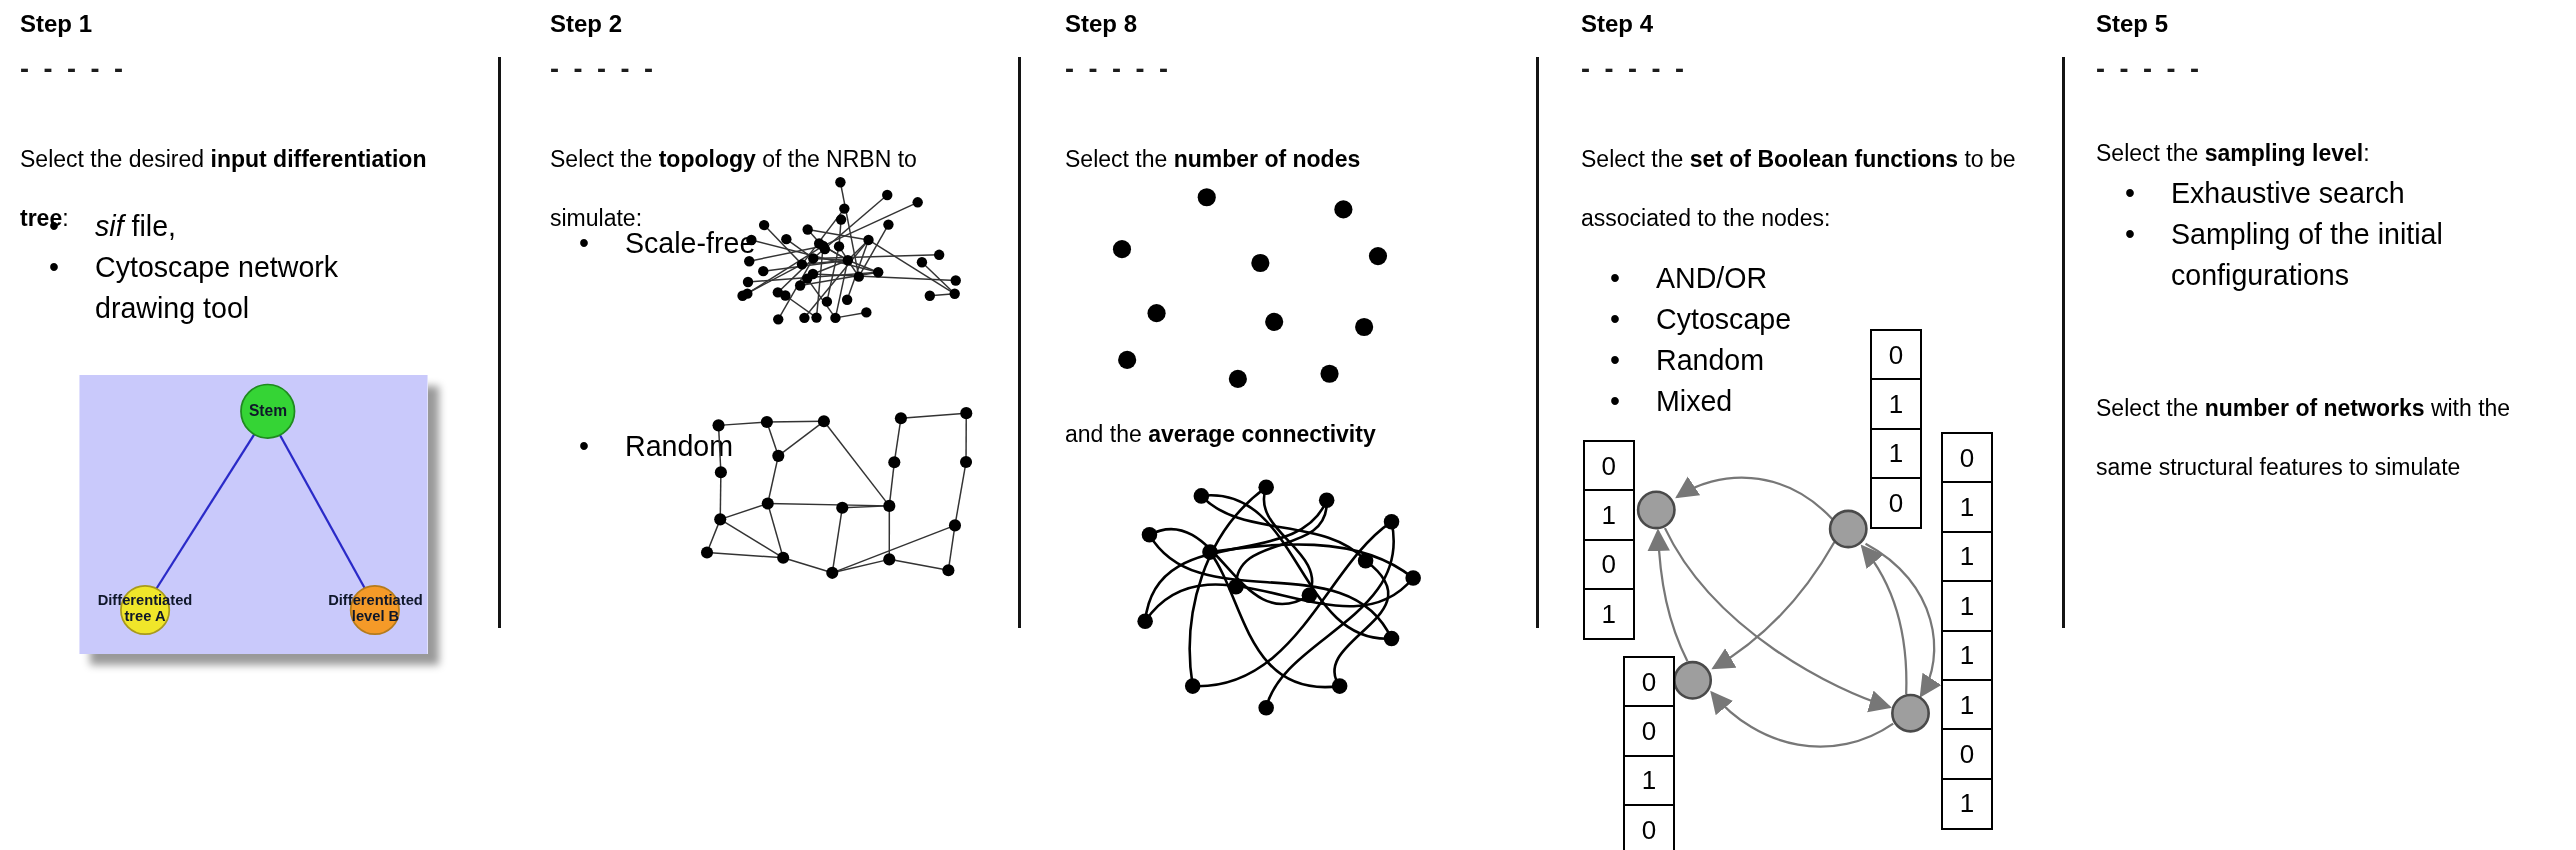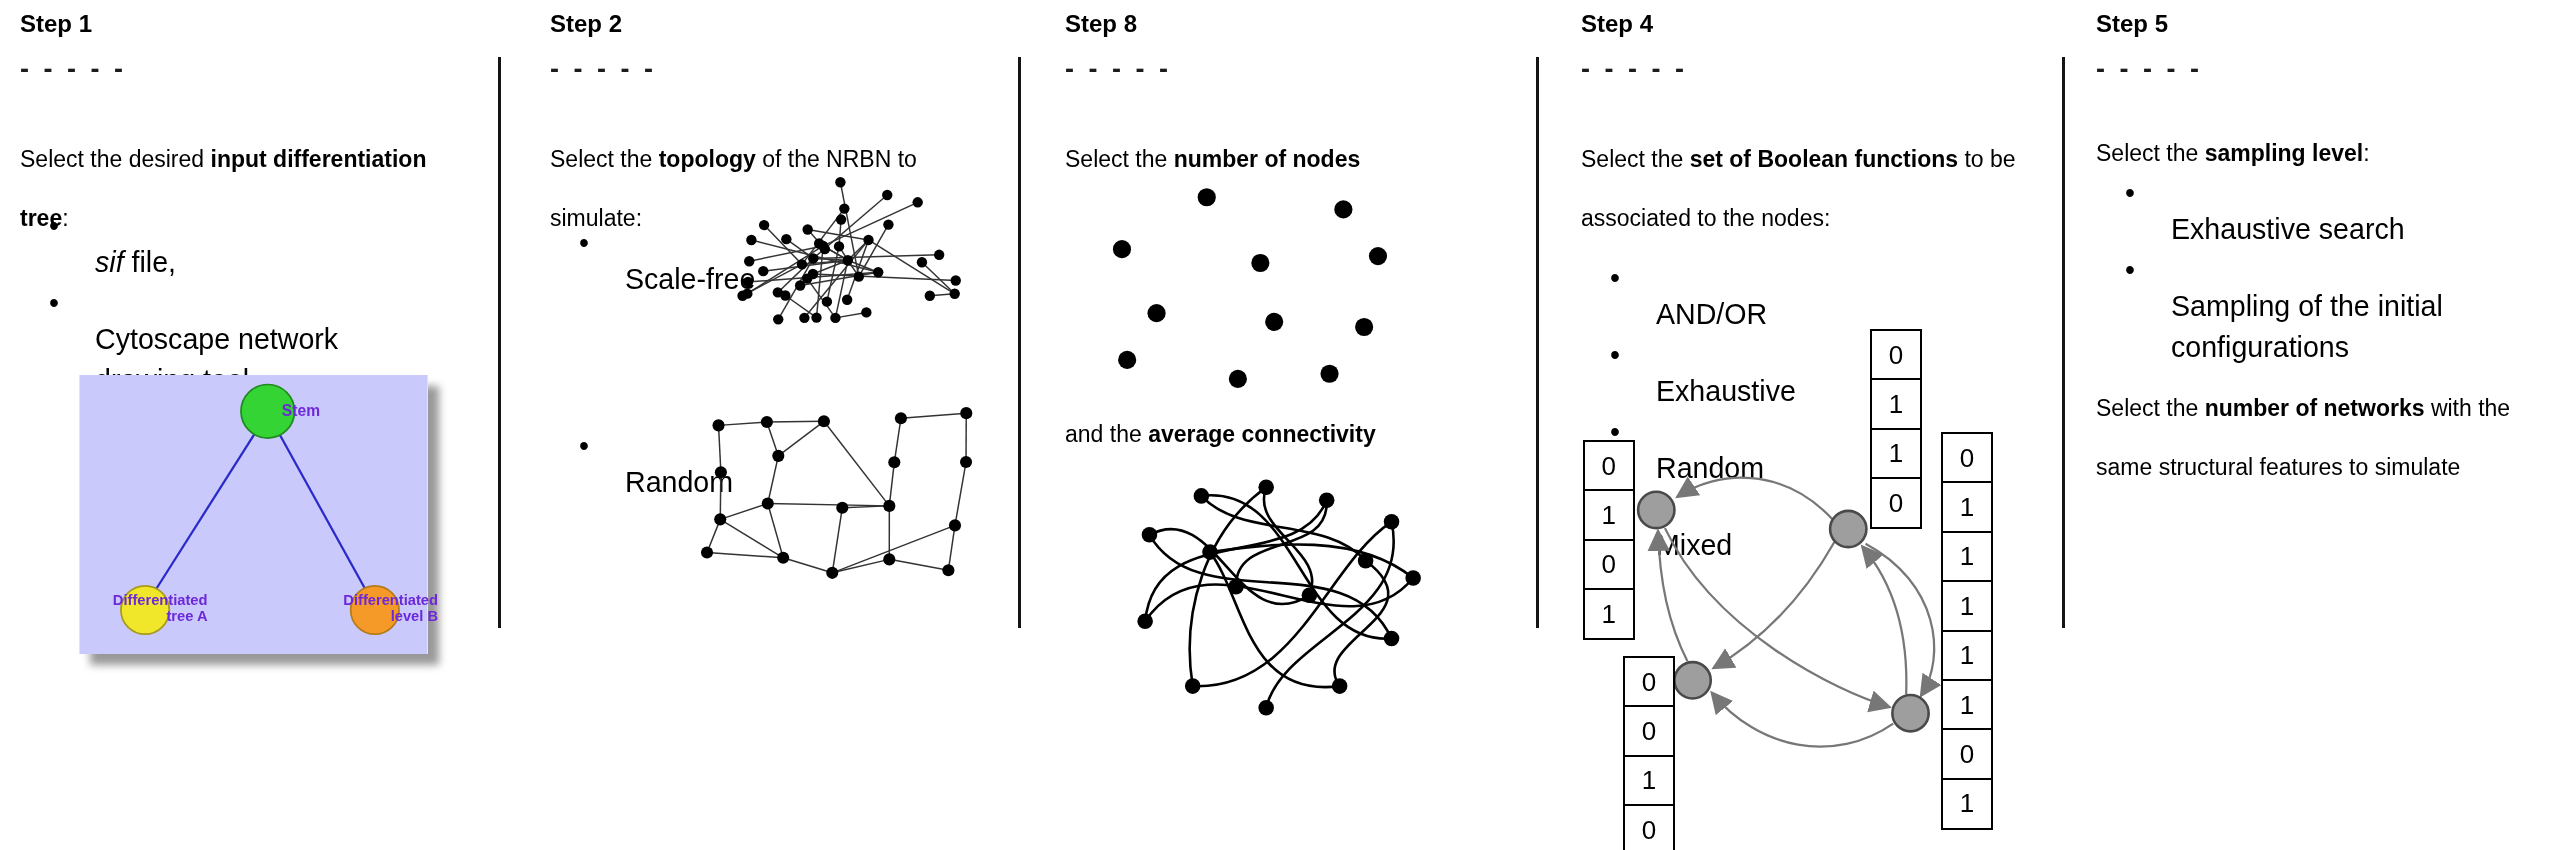--- a/index.html
+++ b/index.html
@@ -8,25 +8,25 @@
           font-family:"Liberation Sans",sans-serif;color:#000;}
   .col{position:absolute;top:0;height:100%;}
   .step-title{position:absolute;top:10.4px;left:0;font-size:24px;font-weight:bold;white-space:nowrap;}
   .dashes{position:absolute;top:54px;left:0;font-size:27px;font-weight:bold;letter-spacing:3.5px;color:#1c1c1c;white-space:nowrap;}
   .para{position:absolute;font-size:23px;line-height:59px;}
   .b{font-weight:bold;}
   .it{font-style:italic;}
   .bullets{position:absolute;}
   .bullet{display:flex;align-items:flex-start;padding-left:29px;font-size:28.6px;line-height:41px;}
   .dot{width:46px;flex:none;}
-  .btxt{flex:1;margin-top:36px;}
+  .btxt{flex:1;}
   .vdiv{position:absolute;top:57px;height:571px;width:2.6px;background:#141414;}
   .figure-svg{position:absolute;overflow:visible;}
   .tree-box{position:absolute;left:59px;top:375px;width:349px;height:279px;box-shadow:11.2px 11.2px 7.8px rgba(0,0,0,0.40);}
-  .tree-label{position:absolute;font-size:14.7px;font-weight:bold;text-align:right;line-height:16.4px;color:#6d28d9;}
+  .tree-label{position:absolute;font-size:14.7px;font-weight:bold;text-align:center;line-height:16.4px;color:#0f172a;}
   .stem-label{font-size:15.6px;}
   .btable{position:absolute;display:flex;flex-direction:column;z-index:5;}
   .bcell{width:52px;height:52px;background:#fff;border:2.6px solid #000;display:flex;align-items:center;justify-content:center;font-size:26px;}
   .bcell + .bcell{margin-top:-2.6px;}
   .arrow{fill:none;stroke-width:2.6;marker-end:url(#arw);}
 </style>
 </head>
 <body>
 
 <div id="canvas">
@@ -295,21 +295,21 @@
       <span>Select the </span><span class="b">set of Boolean functions</span><span> to be associated to the nodes:</span>
     </div>
 
     <div class="bullets" style="top:258px;left:0;width:363px">
       <div class="bullet">
         <span class="dot">•</span>
         <span class="btxt">AND/OR</span>
       </div>
       <div class="bullet">
         <span class="dot">•</span>
-        <span class="btxt">Exhaustive</span>
+        <span class="btxt">Cytoscape</span>
       </div>
       <div class="bullet">
         <span class="dot">•</span>
         <span class="btxt">Random</span>
       </div>
       <div class="bullet">
         <span class="dot">•</span>
         <span class="btxt">Mixed</span>
       </div>
     </div>

